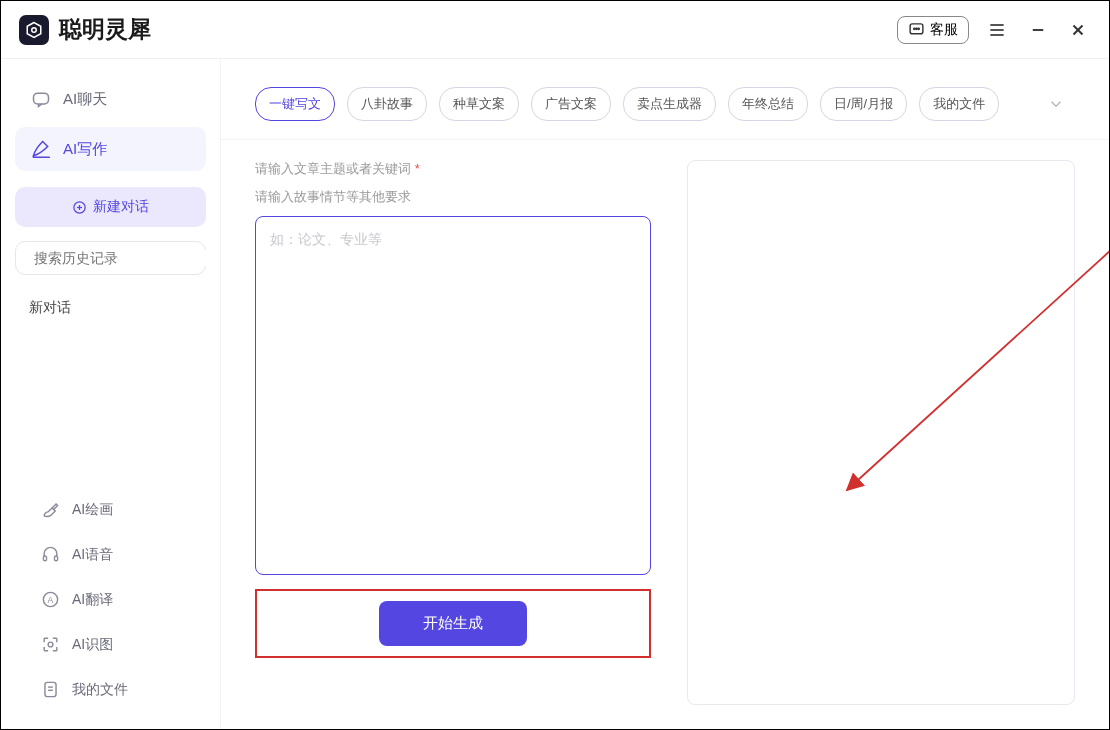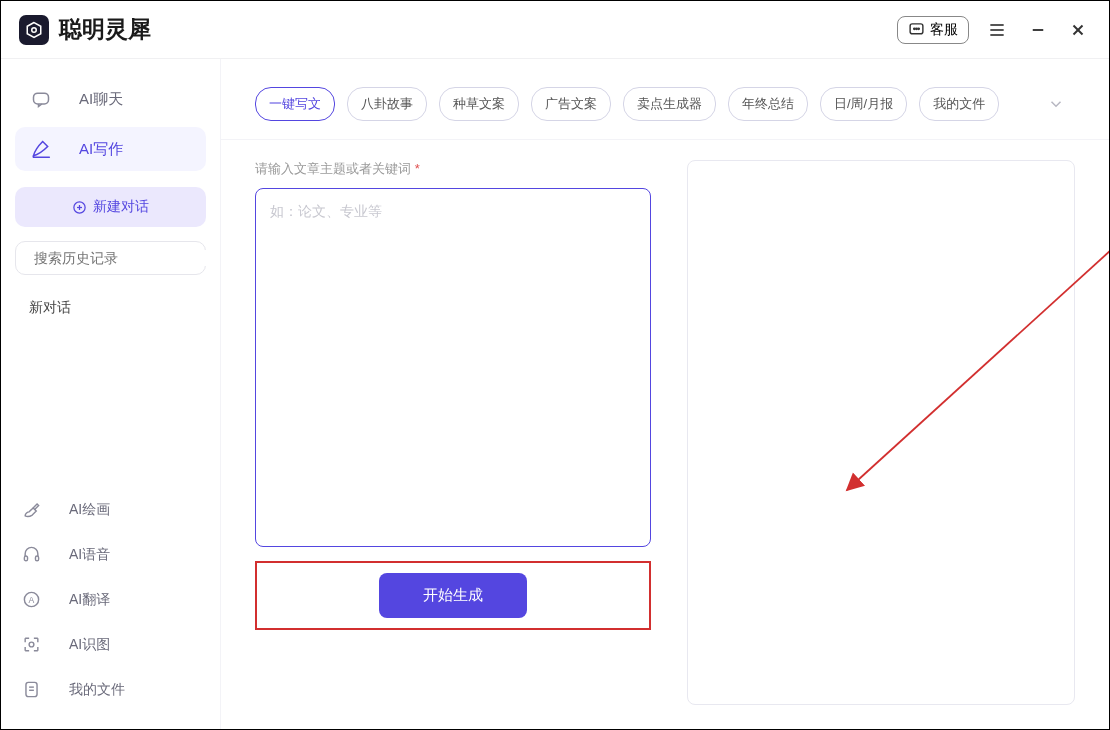--- a/index.html
+++ b/index.html
@@ -41,21 +41,21 @@
     .main-wrap { display: flex; height: calc(100% - 58px); }
     .sidebar {
       width: 220px;
       display: flex;
       flex-direction: column;
       border-right: 1px solid #f3f3f7;
       background: #fff;
     }
     .sidebar-top { padding: 18px 14px 0; }
     .sidebar-item {
-      display: flex; align-items: flex-end; gap: 28px;
+      display: flex; align-items: flex-end; gap: 12px;
       padding: 12px 16px; border-radius: 10px;
       font-size: 15px; color: #6a6a7a; cursor: pointer;
       margin-bottom: 6px;
     }
     .sidebar-item.active {
       background: #f4f4ff;
       color: #5446e0;
       font-weight: 500;
     }
     .new-chat-btn {
@@ -78,21 +78,21 @@
       gap: 8px;
     }
     .search-wrap input {
       border: none; outline: none; flex: 1; font-size: 14px; color: #999;
     }
     .history-item {
       padding: 10px 28px; font-size: 14px; color: #444; cursor: pointer;
     }
     .sidebar-bottom {
       margin-top: auto;
-      padding: 0 5px 14px;
+      padding: 0 24px 14px;
     }
     .sidebar-bottom .sidebar-item { padding: 10px 16px; font-size: 14px; }
     
     .content {
       flex: 1;
       display: flex;
       flex-direction: column;
       background: #fff;
     }
     .tabs-row {
@@ -320,20 +320,21 @@
       </div>
     </div>
 
     <div class="work-area">
       <div class="form-col">
         <div class="field-label">
           <span>请输入文章主题或者关键词</span>
           <span class="required-star">*</span>
         </div>
 
+        <div class="field-label">请输入故事情节等其他要求</div>
         <textarea class="textarea-input" placeholder="如：论文、专业等" style=""></textarea>
 
         <div class="btn-box">
           <button class="generate-btn">
             <span>开始生成</span>
           </button>
         </div>
       </div>
 
       <div class="output-col"></div>

